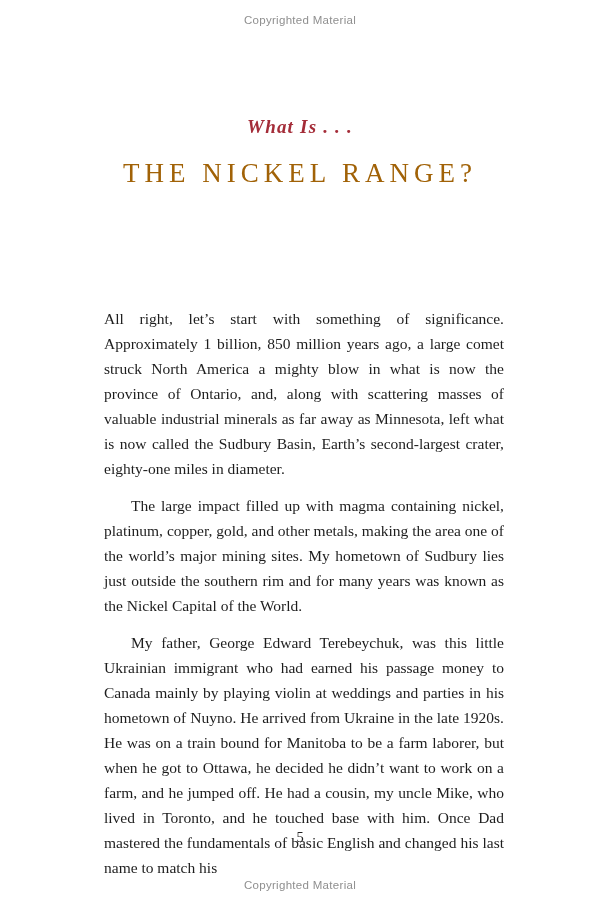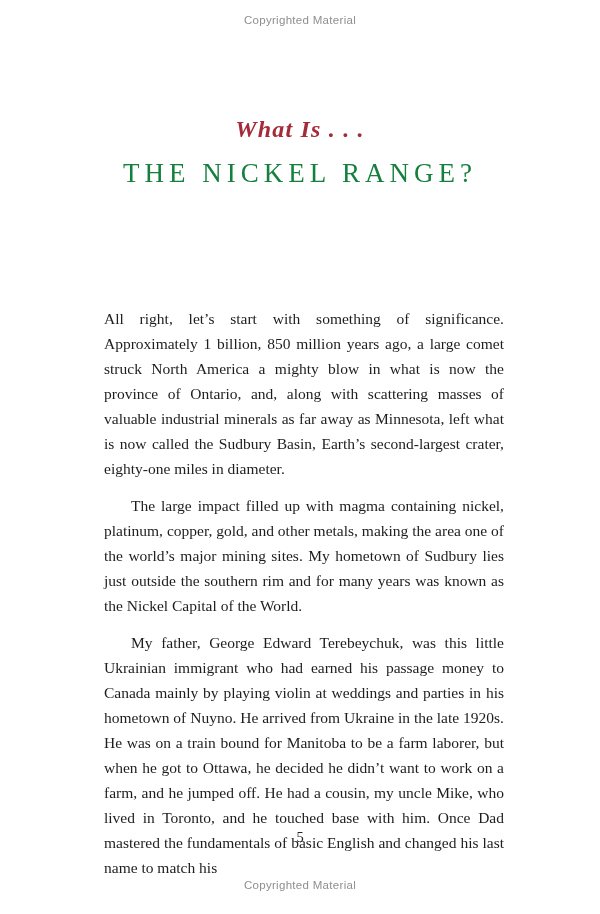--- a/index.html
+++ b/index.html
@@ -35,35 +35,35 @@
     .kicker {
       position: absolute;
       top: 116px;
       left: 0;
       width: 600px;
       margin: 0;
       text-align: center;
       font-family: "Liberation Serif", serif;
       font-style: italic;
       font-weight: bold;
-      font-size: 24px;
+      font-size: 19px;
       letter-spacing: 1.2px;
     }
     .title {
       position: absolute;
       top: 158px;
       left: 0;
       width: 600px;
       margin: 0;
       text-align: center;
       font-family: "Liberation Serif", serif;
       font-weight: normal;
       font-size: 27px;
       letter-spacing: 5px;
-      color: #15803d;
+      color: #a16207;
     }
     .body-text {
       position: absolute;
       top: 294px;
       left: 92px;
       width: 424px;
       font-size: 15.5px;
       line-height: 25px;
       color: #1d1d1d;
       text-align: justify;

